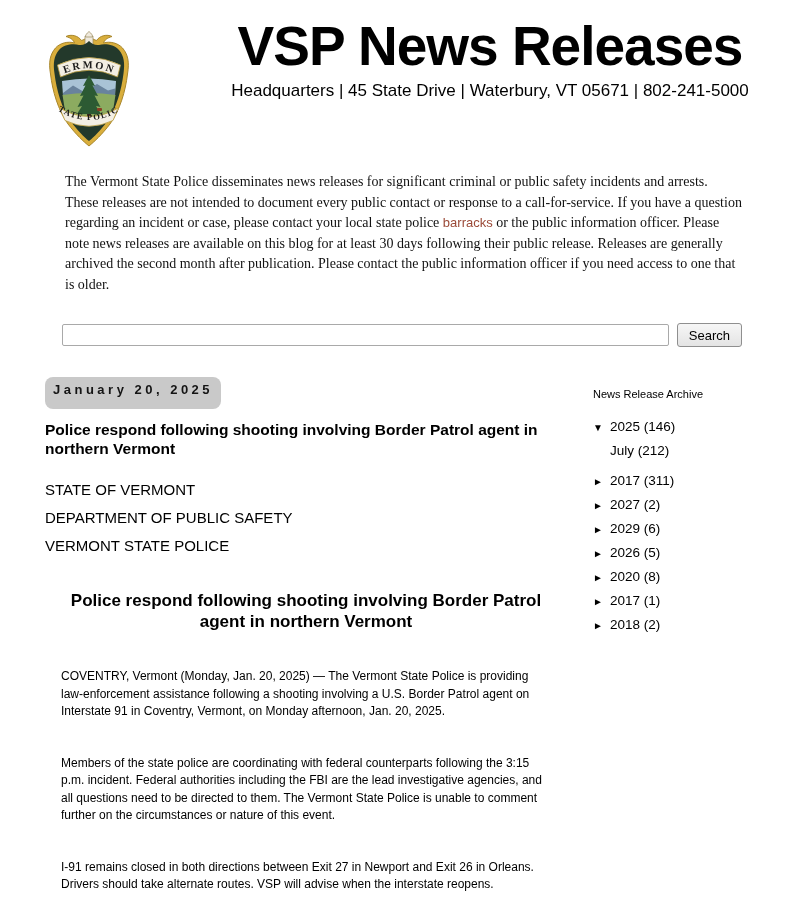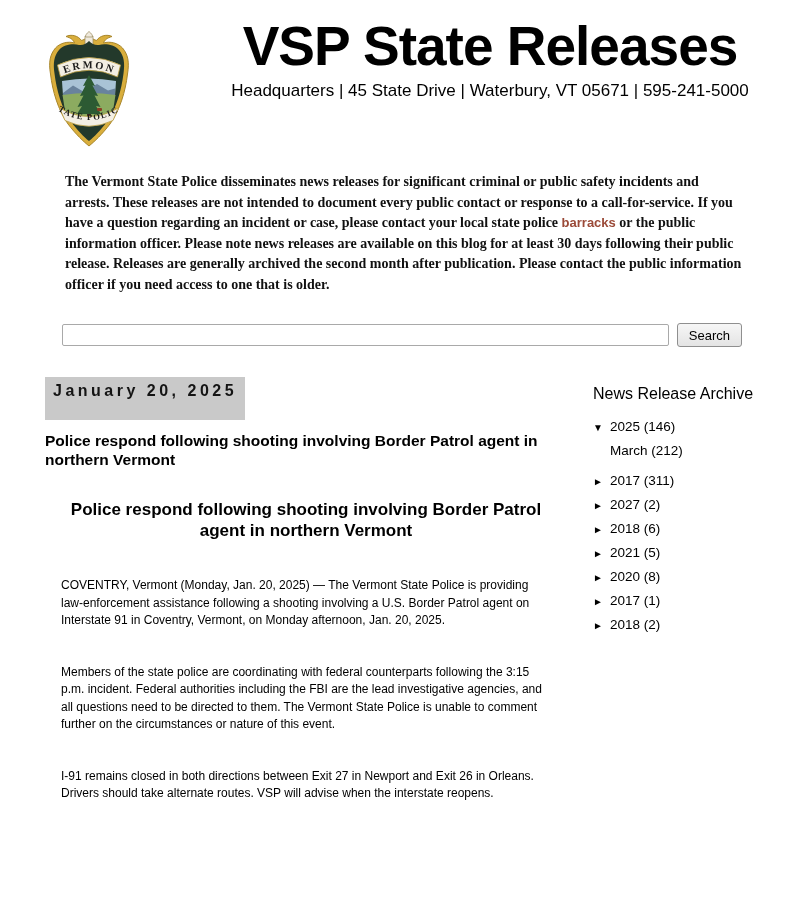--- a/index.html
+++ b/index.html
@@ -28,21 +28,20 @@
     line-height: 60px;
   }
   .site-subtitle { font-size: 17px; line-height: 22px; }
 
   
   .disclaimer {
     margin: 16px 58px 0 65px;
     font-family: "Liberation Serif", serif;
     font-size: 14px; line-height: 20.5px;
     color: #111;
-    font-weight: bold;
   }
   .disclaimer .link {
     font-family: "Liberation Sans", sans-serif;
     font-size: 13px;
     text-decoration: none;
     cursor: pointer;
   }
 
   
   .search-row {
@@ -65,23 +64,24 @@
 
   
   .main { display: flex; margin-top: 30px; }
   .content { margin-left: 45px; width: 522px; }
   .sidebar { margin-left: 26px; width: 200px; }
 
   
   .date-badge {
     display: inline-block;
     background: #c9c9c9; color: #141414;
-    font-size: 16px; font-weight: bold;
+    font-size: 13px; font-weight: bold;
     letter-spacing: 3.5px;
-    padding: 5px 8px 20px 8px;
+    padding: 5px 8px 12px 8px;
+    border-radius: 8px;
   }
   .post-title {
     margin: 11px 0 0;
     font-size: 15.5px; font-weight: bold; line-height: 19px;
   }
   .agency { margin-top: 18px; }
   .agency p { margin: 0; font-size: 15px; line-height: 28px; }
   .headline {
     margin: 30px 8px 0;
     text-align: center;
@@ -89,21 +89,21 @@
   }
   .body-text { margin-top: 36px; }
   .body-text p {
     margin: 0 16px 34px;
     font-size: 12px; line-height: 17.5px;
   }
 
   
   .archive-heading {
     margin: 9px 0 0;
-    font-size: 16px; font-weight: normal; line-height: 16px;
+    font-size: 11px; font-weight: normal; line-height: 16px;
   }
   .tree { margin-top: 18px; font-size: 13.5px; }
   .tree-row {
     display: flex; align-items: baseline;
     margin-bottom: 9px; cursor: pointer;
   }
   .tree-toggle {
     width: 17px; flex: 0 0 17px;
     font-size: 10px; line-height: 14px; color: #000;
   }
@@ -147,78 +147,83 @@
 
         <rect x="53" y="80" width="5" height="3" rx="1" fill="#8a3b23"></rect>
 
         <path d="M15.5 80 Q45 97 74.5 80 L69 92.5 Q45 104 21 92.5 Z" fill="#f3efe4" stroke="#b99c3e" stroke-width="0.8"></path>
         <text font-size="8.5" font-weight="bold" fill="#1c1c1c" letter-spacing="1.4" font-family="Liberation Serif, serif">
           <textPath href="#arcBottom" startOffset="50%" text-anchor="middle">STATE POLICE</textPath>
         </text>
       </svg>
     </div>
     <div class="masthead">
-      <h1 class="site-title">VSP State Releases</h1>
-      <div class="site-subtitle">Headquarters | 45 State Drive | Waterbury, VT 05671 | 595-241-5000</div>
+      <h1 class="site-title">VSP News Releases</h1>
+      <div class="site-subtitle">Headquarters | 45 State Drive | Waterbury, VT 05671 | 802-241-5000</div>
     </div>
   </div>
 
   <p class="disclaimer"><span>The Vermont State Police disseminates news releases for significant criminal or public safety incidents and arrests. These releases are not intended to document every public contact or response to a call-for-service. If you have a question regarding an incident or case, please contact your local state police </span><a class="link" style="color:#9b4a38">barracks</a><span> or the public information officer. Please note news releases are available on this blog for at least 30 days following their public release. Releases are generally archived the second month after publication. Please contact the public information officer if you need access to one that is older.</span></p>
 
   <div class="search-row">
     <input class="search-input" type="text" value="" style="">
     <button class="search-button">Search</button>
   </div>
 
   <div class="main">
 
     <div class="content">
       <span class="date-badge">January 20, 2025</span>
 
       <h2 class="post-title">Police respond following shooting involving Border Patrol agent in northern Vermont</h2>
 
+      <div class="agency">
+        <p>STATE OF VERMONT</p>
+        <p>DEPARTMENT OF PUBLIC SAFETY</p>
+        <p>VERMONT STATE POLICE</p>
+      </div>
 
       <h3 class="headline">Police respond following shooting involving Border Patrol agent in northern Vermont</h3>
 
       <div class="body-text">
         <p>COVENTRY, Vermont (Monday, Jan. 20, 2025) — The Vermont State Police is providing law-enforcement assistance following a shooting involving a U.S. Border Patrol agent on Interstate 91 in Coventry, Vermont, on Monday afternoon, Jan. 20, 2025.</p>
         <p>Members of the state police are coordinating with federal counterparts following the 3:15 p.m. incident. Federal authorities including the FBI are the lead investigative agencies, and all questions need to be directed to them. The Vermont State Police is unable to comment further on the circumstances or nature of this event.</p>
         <p>I-91 remains closed in both directions between Exit 27 in Newport and Exit 26 in Orleans. Drivers should take alternate routes. VSP will advise when the interstate reopens.</p>
       </div>
     </div>
 
     <div class="sidebar">
       <h4 class="archive-heading">News Release Archive</h4>
 
       <div class="tree">
 
         <div class="tree-row">
           <span class="tree-toggle">▼</span>
           <span class="tree-label">2025 (146)</span>
         </div>
-        <div class="tree-child">March (212)</div>
+        <div class="tree-child">July (212)</div>
 
         <div class="tree-row">
           <span class="tree-toggle">►</span>
           <span class="tree-label">2017 (311)</span>
         </div>
 
         <div class="tree-row">
           <span class="tree-toggle">►</span>
           <span class="tree-label">2027 (2)</span>
         </div>
 
         <div class="tree-row">
           <span class="tree-toggle">►</span>
-          <span class="tree-label">2018 (6)</span>
-        </div>
-
-        <div class="tree-row">
-          <span class="tree-toggle">►</span>
-          <span class="tree-label">2021 (5)</span>
+          <span class="tree-label">2029 (6)</span>
+        </div>
+
+        <div class="tree-row">
+          <span class="tree-toggle">►</span>
+          <span class="tree-label">2026 (5)</span>
         </div>
 
         <div class="tree-row">
           <span class="tree-toggle">►</span>
           <span class="tree-label">2020 (8)</span>
         </div>
 
         <div class="tree-row">
           <span class="tree-toggle">►</span>
           <span class="tree-label">2017 (1)</span>

